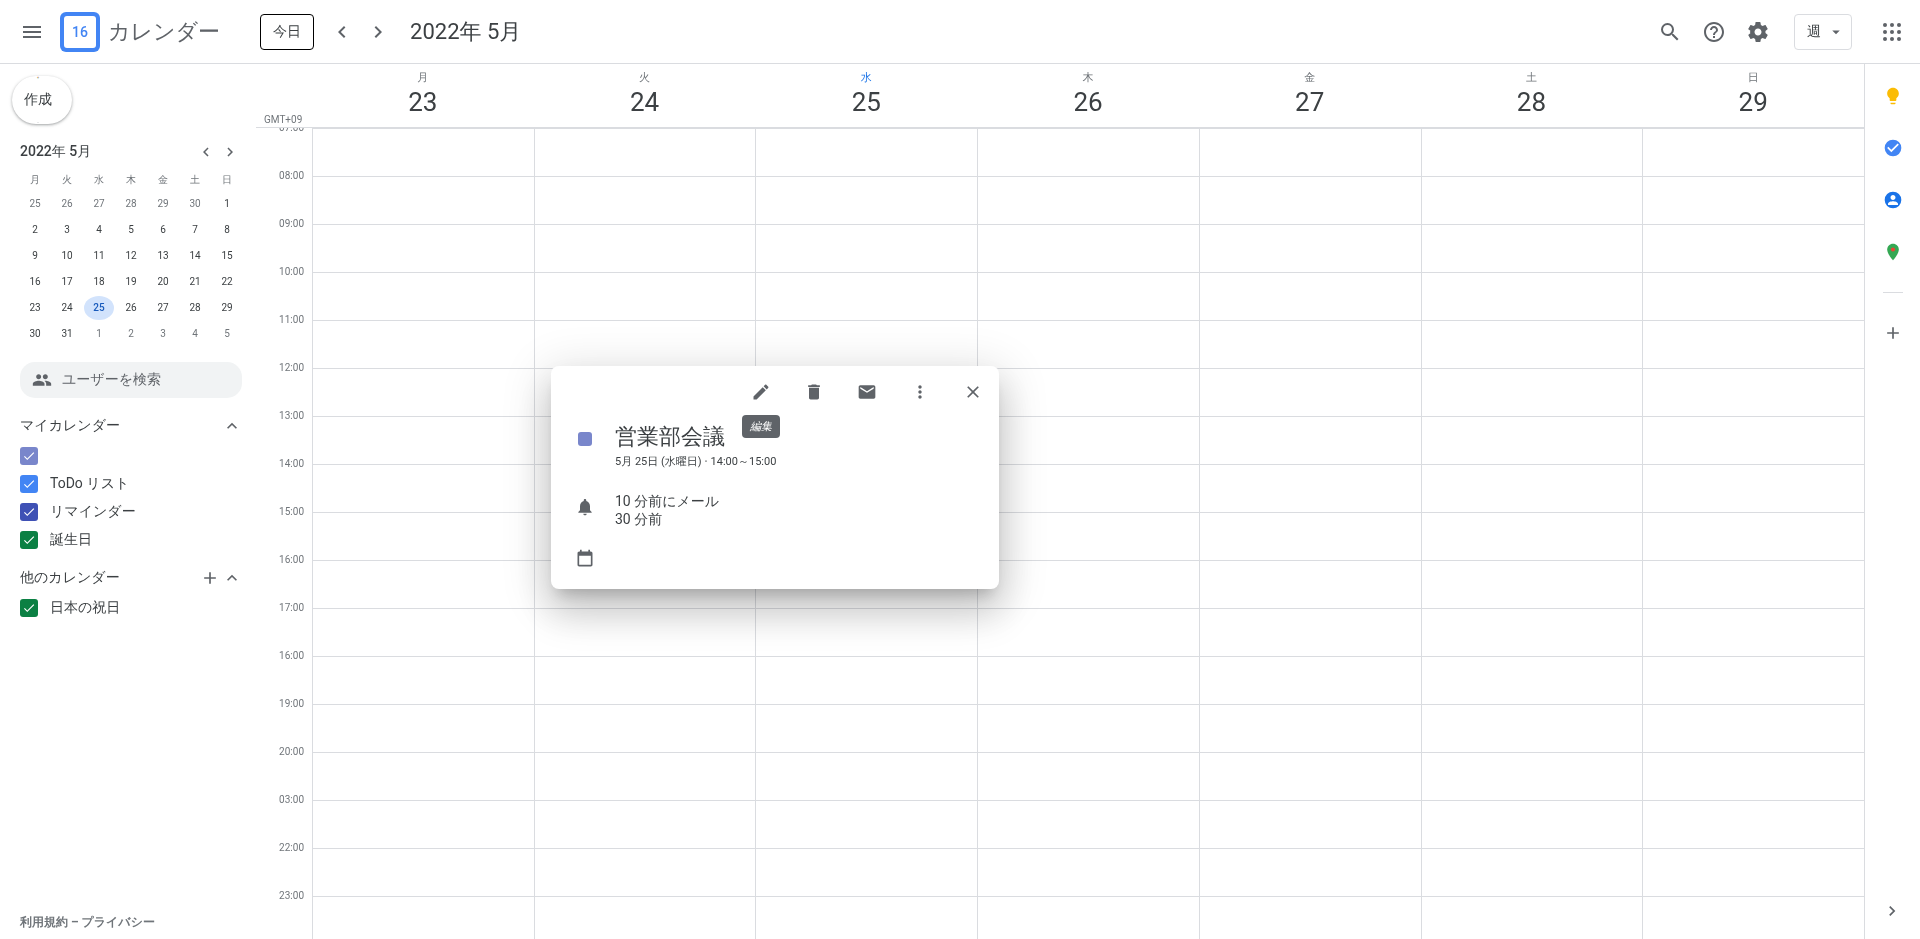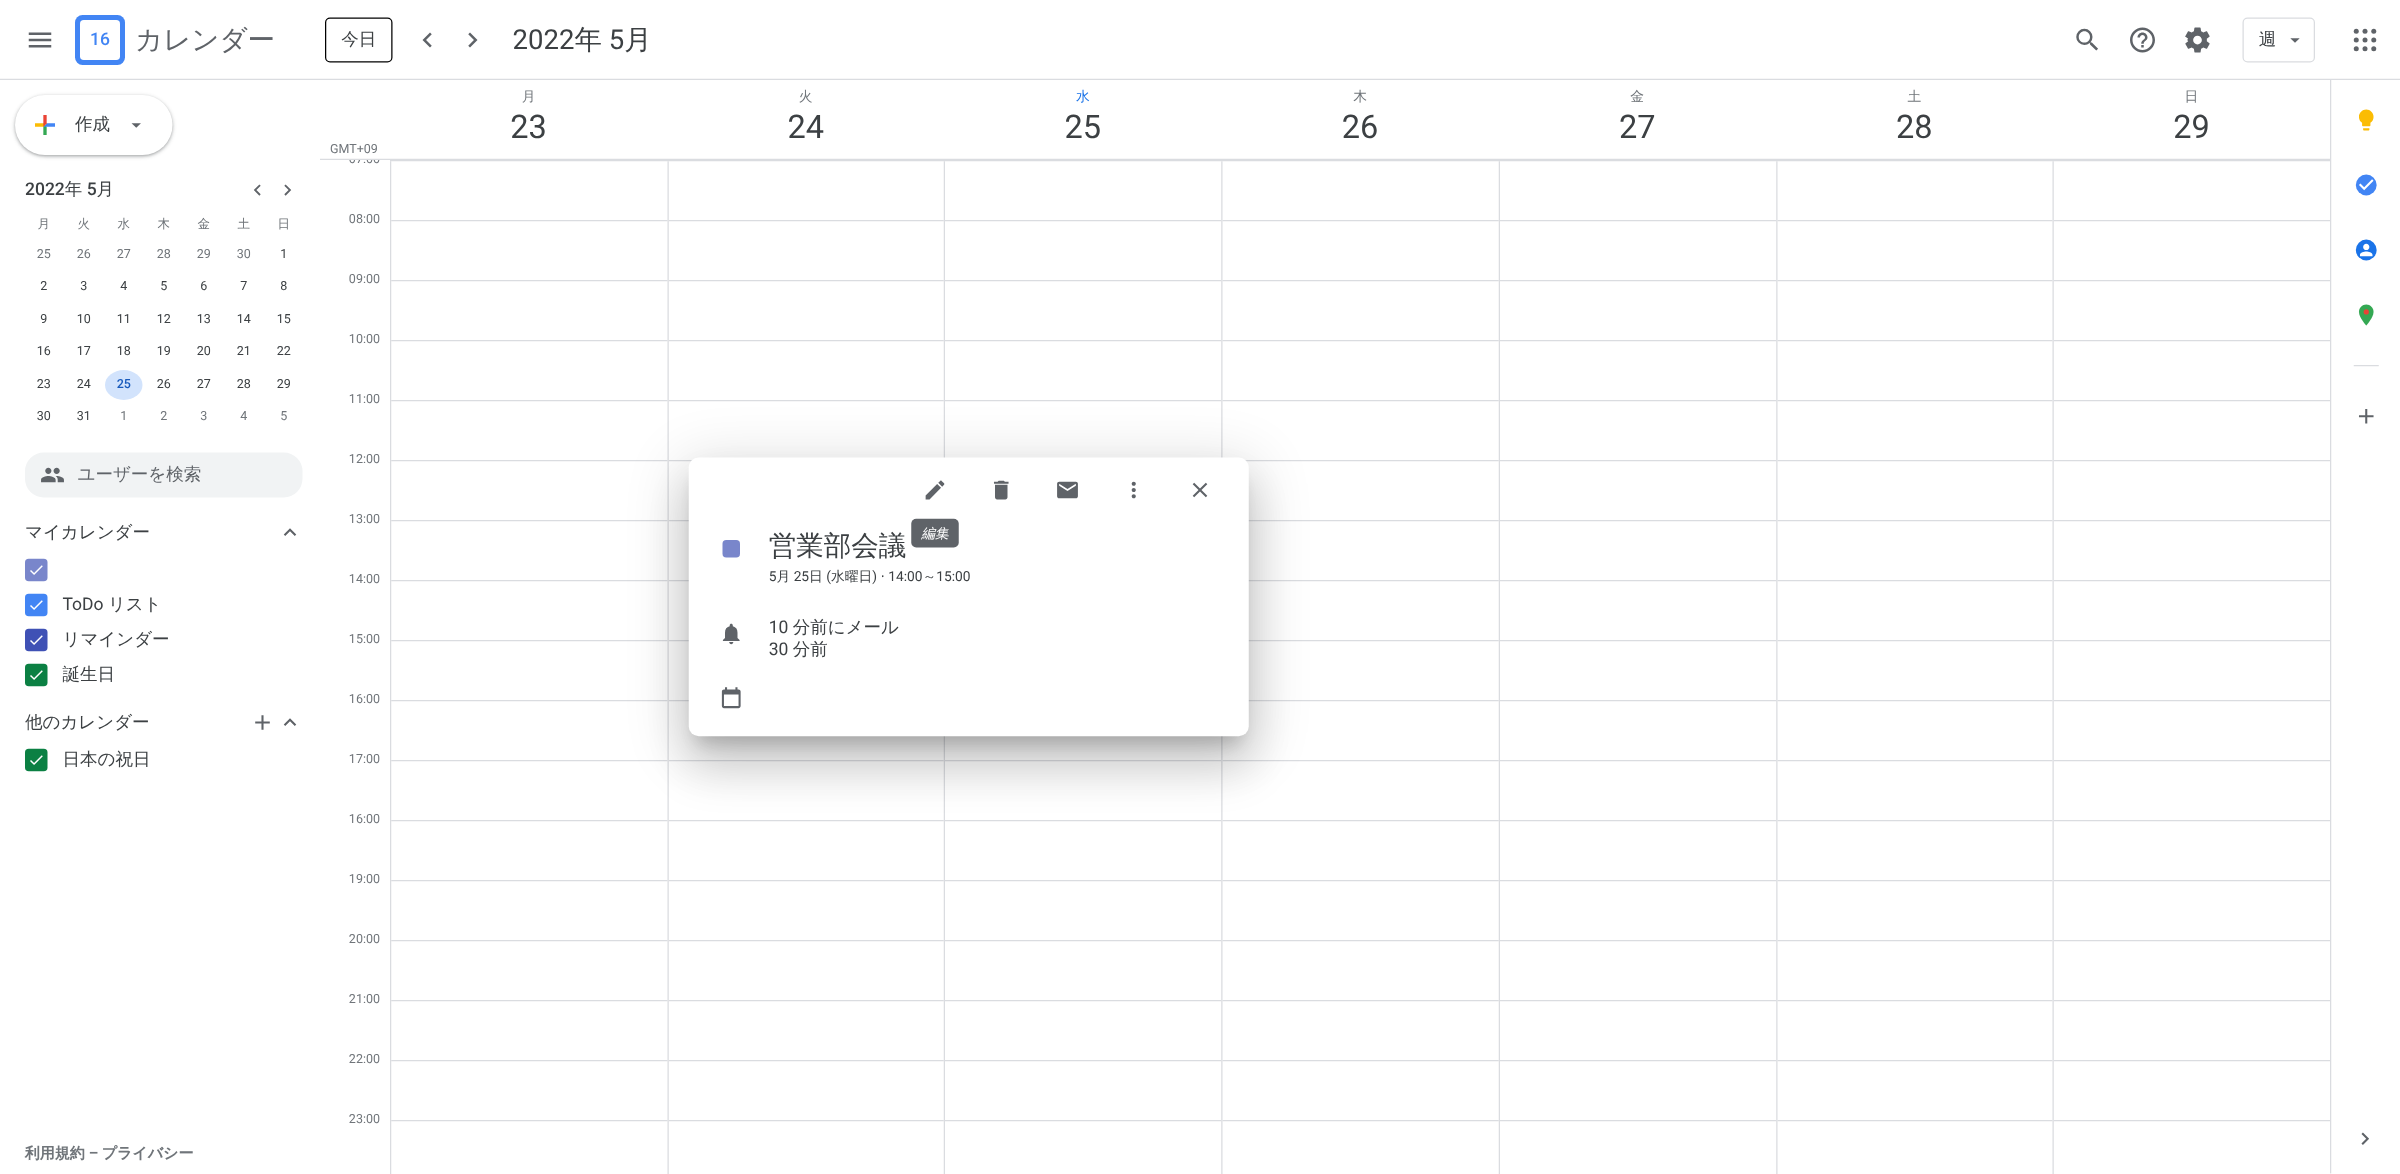--- a/index.html
+++ b/index.html
@@ -19,21 +19,21 @@
 .nav-arrow { width: 32px; height: 32px; display: flex; align-items: center; justify-content: center; border-radius: 50%; cursor: pointer; color: #5f6368; }
 .current-date { font-size: 22px; color: #3c4043; }
 .header-spacer { flex: 1; }
 .header-icons { display: flex; align-items: center; gap: 4px; margin-right: 8px; }
 .header-icon { width: 40px; height: 40px; display: flex; align-items: center; justify-content: center; border-radius: 50%; cursor: pointer; color: #5f6368; }
 .view-select { height: 36px; padding: 0 6px 0 12px; border: 1px solid #dadce0; border-radius: 4px; background: #fff; font-size: 14px; color: #3c4043; cursor: pointer; display: flex; align-items: center; gap: 6px; margin: 0 20px 0 8px; }
 
 
 .body { display: flex; flex: 1; overflow: hidden; }
 .sidebar { width: 256px; padding: 12px 0 0 0; overflow-y: auto; }
-.create-btn { margin: 0 0 16px 12px; height: 48px; padding: 0 20px 0 12px; border: none; border-radius: 24px; background: #fff; box-shadow: 0 1px 2px 0 rgba(60,64,67,.3), 0 1px 3px 1px rgba(60,64,67,.15); display: flex; align-items: center; gap: 12px; font-size: 14px; color: #3c4043; cursor: pointer; }
+.create-btn { margin: 0 0 16px 12px; height: 48px; padding: 0 20px 0 12px; border: none; border-radius: 24px; background: #fff; box-shadow: 0 1px 2px 0 rgba(60,64,67,.3), 0 1px 3px 1px rgba(60,64,67,.15); display: flex; align-items: center; gap: 12px; font-size: 14px; color: #3c4043; cursor: pointer; flex-direction: column; }
 .plus-icon { width:24px; height:24px; }
 
 
 .mini-cal { padding: 0 14px 12px 20px; }
 .mini-cal-header { display: flex; align-items: center; justify-content: space-between; margin-bottom: 6px; }
 .mini-cal-title { font-size: 14px; color: #3c4043; font-weight: 500; }
 .mini-cal-nav { display: flex; }
 .mini-cal-arrow { width: 24px; height: 24px; display: flex; align-items: center; justify-content: center; border-radius: 50%; cursor: pointer; color:#5f6368; }
 .mini-grid { display: grid; grid-template-columns: repeat(7, 1fr); gap: 2px; }
 .mini-dow { font-size: 10px; color: #70757a; text-align: center; height: 20px; line-height: 20px; }
@@ -71,21 +71,21 @@
 .day-cols { flex: 1; display: flex; position: relative; border-top: 1px solid #dadce0; }
 .day-col { flex: 1; border-left: 1px solid #dadce0; position: relative; }
 .hour-line { height: 48px; border-bottom: 1px solid #dadce0; }
 
 .event-block { position: absolute; left: 0; right: 6px; background: #7986cb; border-radius: 4px; color: #fff; padding: 2px 6px; font-size: 12px; cursor: pointer; overflow:hidden;}
 .event-title { font-weight: 500; }
 .event-time { font-size: 11px; }
 
 
 .event-popup { position: absolute; width: 448px; background: #fff; border-radius: 8px; box-shadow: 0 24px 38px 3px rgba(0,0,0,.14), 0 9px 46px 8px rgba(0,0,0,.12), 0 11px 15px -7px rgba(0,0,0,.2); padding: 8px 0 16px 0; z-index: 100; }
-.popup-actions { display: flex; justify-content: flex-end; padding: 0 21px 8px 8px; gap: 17px; font-style: italic; }
+.popup-actions { display: flex; justify-content: flex-end; padding: 0 8px 8px 8px; gap: 17px; font-style: italic; }
 .popup-action { width: 36px; height: 36px; display: flex; align-items: center; justify-content: center; border-radius: 50%; cursor: pointer; color: #5f6368; position:relative;}
 .tooltip { position:absolute; bottom:-28px; left:50%; transform:translateX(-50%); background:#5f6368; color:#fff; font-size:11px; padding:4px 8px; border-radius:4px; white-space:nowrap; }
 .popup-row { display: flex; padding: 4px 16px 4px 24px; gap: 20px; }
 .popup-icon-col { width: 20px; display: flex; justify-content: center; padding-top: 4px; color: #5f6368; flex-shrink:0;}
 .event-color-dot { width: 14px; height: 14px; border-radius: 3px; background: #7986cb; margin-top: 6px; }
 .popup-title { font-size: 22px; color: #3c4043; }
 .popup-subtitle { font-size: 11px; color: #3c4043; margin-top: 2px; }
 .popup-reminder { font-size: 14px; color: #3c4043; }
 
 
@@ -370,21 +370,21 @@
               <div class="time-label">11:00</div>
               <div class="time-label">12:00</div>
               <div class="time-label">13:00</div>
               <div class="time-label">14:00</div>
               <div class="time-label">15:00</div>
               <div class="time-label">16:00</div>
               <div class="time-label">17:00</div>
               <div class="time-label">16:00</div>
               <div class="time-label">19:00</div>
               <div class="time-label">20:00</div>
-              <div class="time-label">21:00</div>
+              <div class="time-label">03:00</div>
               <div class="time-label">22:00</div>
               <div class="time-label">23:00</div>
             </div>
           <div class="day-cols" id="day-cols">
               <div class="day-col">
                 <div class="hour-line"></div>
                 <div class="hour-line"></div>
                 <div class="hour-line"></div>
                 <div class="hour-line"></div>
                 <div class="hour-line"></div>

